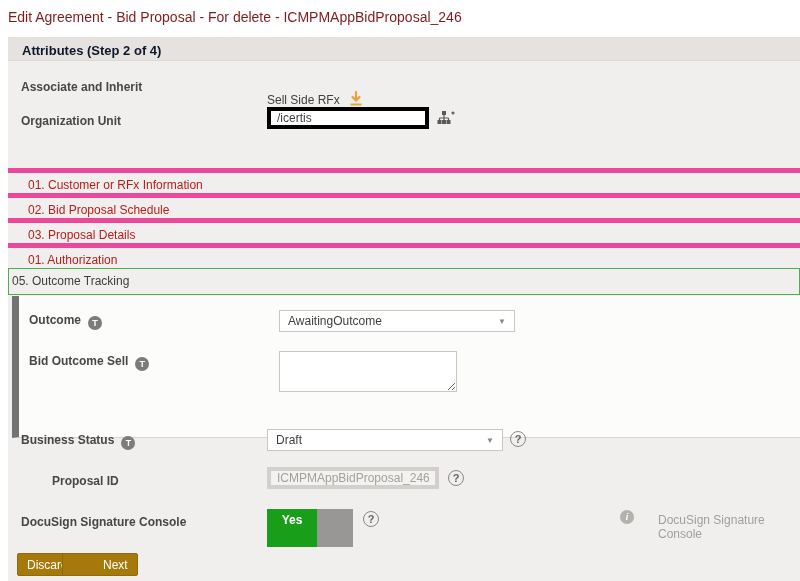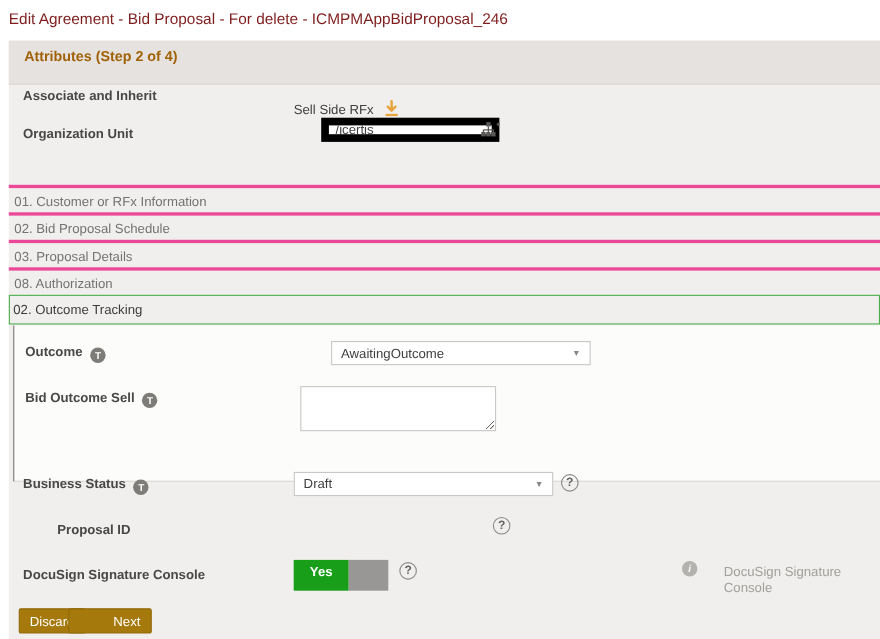--- a/index.html
+++ b/index.html
@@ -4,65 +4,65 @@
 <style>
   * { margin:0; padding:0; box-sizing:border-box; }
   html,body { width:800px; height:581px; overflow:hidden; background:#ffffff;
               font-family:"Liberation Sans", sans-serif; }
   .stage { position:relative; width:800px; height:581px; }
 
   .page-title { position:absolute; left:8px; top:9px; font-size:14px; color:#7f1d1d; }
 
   .panel { position:absolute; left:8px; top:37px; right:0; bottom:0; background:#f1efed; }
 
-  .panel-header { position:absolute; left:0; top:0; right:0; height:40px; background:#e5e2df;
+  .panel-header { position:absolute; left:0; top:0; right:0; height:24px; background:#e5e2df;
                   border-bottom:1px solid #dbd8d5; line-height:28px; padding-left:14px;
-                  font-size:13px; font-weight:bold; color:#a16207; }
+                  font-size:13px; font-weight:bold; color:#0f172a; }
 
   .label { font-size:12px; font-weight:bold; color:#474747; }
 
   .field-label { position:absolute; left:13px; }
   .value-text { position:absolute; font-size:12px; color:#3f3f3f; }
 
   .dl-icon { display:inline-block; vertical-align:-3px; margin-left:8px; cursor:pointer; }
 
-  input.text-input { position:absolute; height:22px; border:7px solid #000000; background:#fff;
-                     font-family:"Liberation Sans", sans-serif; font-size:12px; color:#3f3f3f; padding:0 6px;margin-left:25px; }
+  input.text-input { position:absolute; height:22px; border:4px solid #000000; background:#fff;
+                     font-family:"Liberation Sans", sans-serif; font-size:12px; color:#3f3f3f; padding:0 6px; }
   input.text-input:disabled { background:#f3f2f0; color:#a3a19e; border-color:#d2cfcc; }
 
   .org-icon { position:absolute; cursor:pointer; }
 
   .accordion { position:absolute; left:0; right:0; top:131px; }
-  .acc-row { height:25px; line-height:25px; border-top:3px solid #ec4899; padding-left:5px;
-             font-size:12px; color:#737373; cursor:pointer; }
+  .acc-row { height:25px; line-height:25px; border-top:5px solid #ec4899; padding-left:20px;
+             font-size:12px; color:#b91c1c; cursor:pointer; }
   .acc-row.active { border:1px solid #4cae4c; height:27px; line-height:25px; padding-left:3px;
                     color:#3d3d3d; }
 
   .expanded-box { position:absolute; left:4px; right:0; top:259px; height:142px;
-                  background:#fcfcfb; border-left:1px solid #737373; border-bottom:1px solid #d8d5d2; }
+                  background:#fcfcfb; border-left:7px solid #737373; border-bottom:1px solid #d8d5d2; }
 
   .select-box { position:absolute; height:22px; background:#fff; border:1px solid #c9c6c3;
                 display:flex; align-items:center; justify-content:space-between;
                 padding:0 8px; font-size:12px; color:#3f3f3f; cursor:pointer; }
   .select-arrow { font-size:8px; color:#8a8886; }
 
   textarea.notes { position:absolute; border:1px solid #c9c6c3; background:#fff; resize:both;
                    font-family:"Liberation Sans", sans-serif; font-size:12px; color:#3f3f3f; }
 
   .t-icon { display:inline-block; width:14px; height:14px; border-radius:50%; background:#7e7c79;
             color:#fff; font-size:9px; font-weight:bold; text-align:center; line-height:14px;
             margin-left:7px; vertical-align:-2px; }
   .q-icon { position:absolute; width:16px; height:16px; border-radius:50%; border:1px solid #8a8886;
             color:#666461; font-size:11px; font-weight:bold; text-align:center; line-height:14px;
             background:transparent; cursor:pointer; }
   .i-icon { position:absolute; width:14px; height:14px; border-radius:50%; background:#b4b2af;
             color:#fff; font-size:9px; font-style:italic; font-weight:bold; text-align:center;
             line-height:14px; }
 
-  .toggle { position:absolute; height:28px; display:flex; cursor:pointer; }
+  .toggle { position:absolute; height:38px; display:flex; cursor:pointer; }
   .toggle .on { width:50px; background:#189e18; color:#fff; font-size:12px; font-weight:bold;
                 text-align:center; line-height:22px; }
   .toggle .off { width:36px; background:#999795; }
 
   .info-text { position:absolute; font-size:12px; color:#a19f9c; }
 
   .btn { position:absolute; height:23px; padding:0 9px; background:#a6790c; border:1px solid #916a09;
          border-radius:2px; color:#fff; font-family:"Liberation Sans", sans-serif; font-size:12px;
          cursor:pointer; }
 </style>
@@ -95,49 +95,50 @@
         <rect x="5" y="10" width="4" height="4" fill="#5a5856"></rect>
         <rect x="9.5" y="10" width="4" height="4" fill="#5a5856"></rect>
         <path d="M14.5 3 L17.5 3 M16 1.5 L16 4.5" stroke="#5a5856" stroke-width="1.3"></path>
       </svg>
     </span>
 
     <div class="accordion">
       <div class="acc-row">01. Customer or RFx Information</div>
       <div class="acc-row">02. Bid Proposal Schedule</div>
       <div class="acc-row">03. Proposal Details</div>
-      <div class="acc-row">08. Authorization</div>
-      <div class="acc-row active">02. Outcome Tracking</div>
+      <div class="acc-row">01. Authorization</div>
+      <div class="acc-row active">05. Outcome Tracking</div>
     </div>
 
     <div class="expanded-box">
       <div class="label" style="position:absolute; left:10px; top:17px;">
         <span>Outcome</span><span class="t-icon">T</span>
       </div>
-      <div class="select-box" style="left:260px; top:14px; width:236px;margin-left:28px;">
+      <div class="select-box" style="left:260px; top:14px; width:236px;">
         <span>AwaitingOutcome</span>
         <span class="select-arrow">▼</span>
       </div>
 
       <div class="label" style="position:absolute; left:10px; top:58px;">
         <span>Bid Outcome Sell</span><span class="t-icon">T</span>
       </div>
       <textarea class="notes" style="left: 260px; top: 55px; width: 178px; height: 41px;"></textarea>
     </div>
 
     <div class="label field-label" style="top:396px;">
       <span>Business Status</span><span class="t-icon">T</span>
     </div>
     <div class="select-box" style="left:259px; top:392px; width:236px;gap:24px;">
       <span>Draft</span>
       <span class="select-arrow">▼</span>
     </div>
     <span class="q-icon" style="left:502px; top:394px;">?</span>
 
     <div class="label field-label" style="top:437px;margin-left:31px;">Proposal ID</div>
+    <input class="text-input" style="left: 259px; top: 430px; width: 172px;" type="text" disabled="" value="ICMPMAppBidProposal_246">
     <span class="q-icon" style="left:440px; top:433px;">?</span>
 
     <div class="label field-label" style="top:478px;">DocuSign Signature Console</div>
     <div class="toggle" style="left:259px; top:472px;">
       <span class="on">Yes</span>
       <span class="off"></span>
     </div>
     <span class="q-icon" style="left:355px; top:474px;">?</span>
     <span class="i-icon" style="left:612px; top:473px;">i</span>
     <div class="info-text" style="left:650px; top:476px;">DocuSign Signature Console</div>

